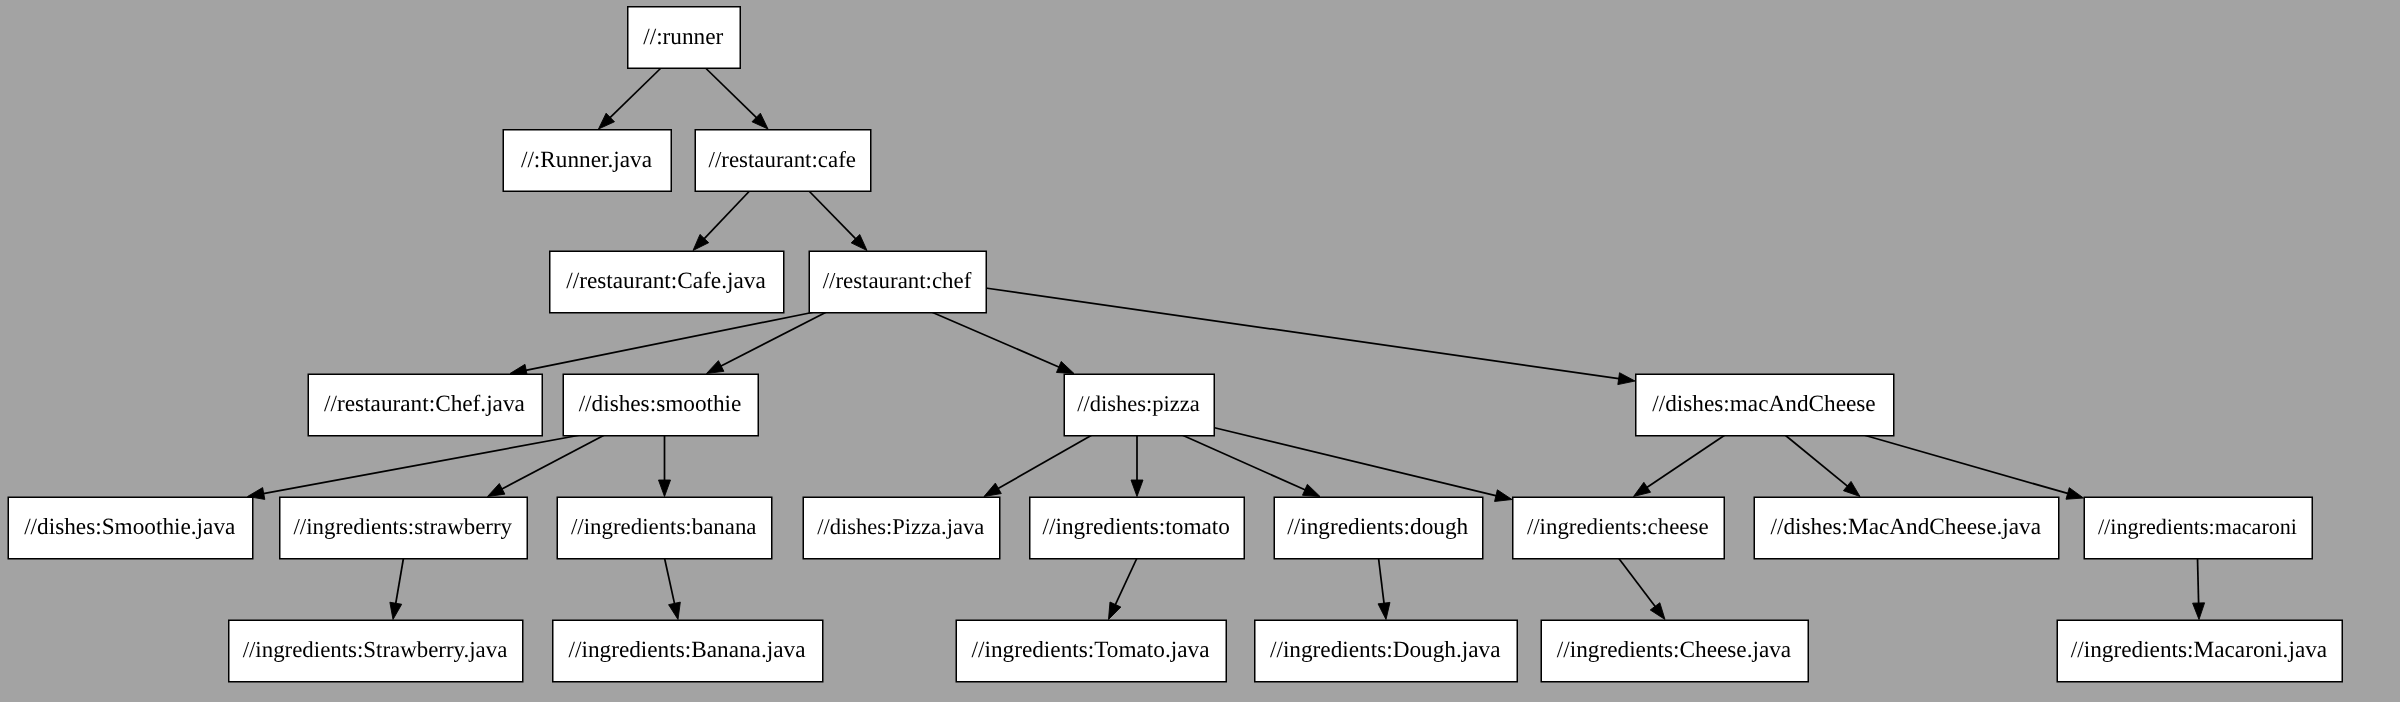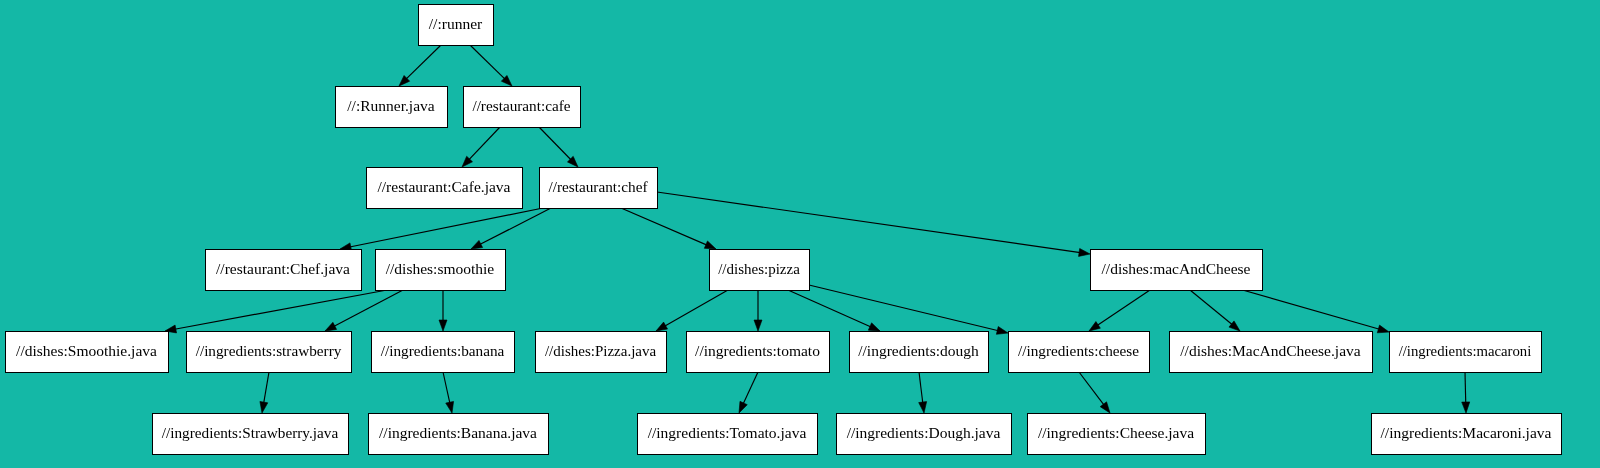--- a/index.html
+++ b/index.html
@@ -10,21 +10,21 @@
   body {
     width: 1600px;
     height: 468px;
     overflow: hidden;
     font-family: "Liberation Serif", "DejaVu Serif", serif;
   }
   #graph-root {
     position: relative;
     width: 1600px;
     height: 468px;
-    background: #14b8a6;
+    background: #a3a3a3;
   }
   svg#graph-svg {
     position: absolute;
     top: 0;
     left: 0;
     width: 1600px;
     height: 468px;
     display: block;
   }
   .node-box {

